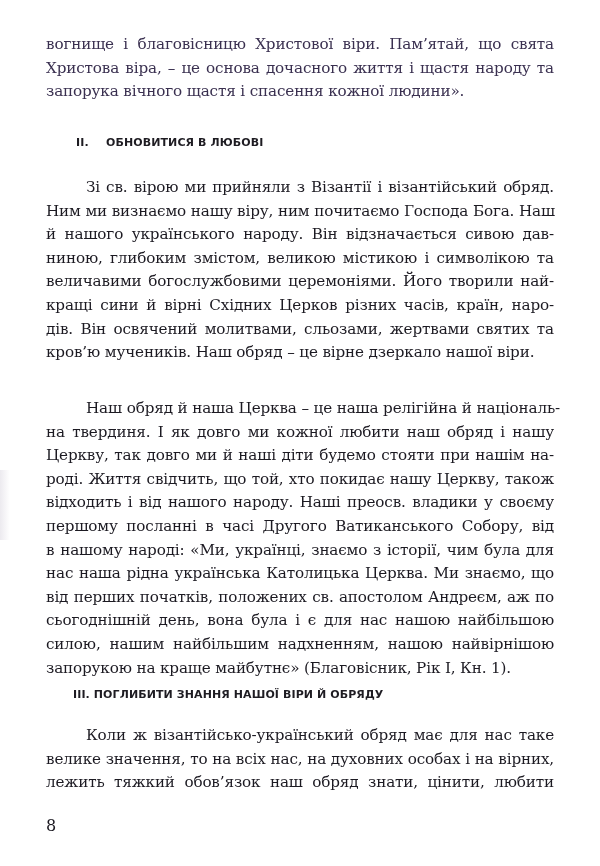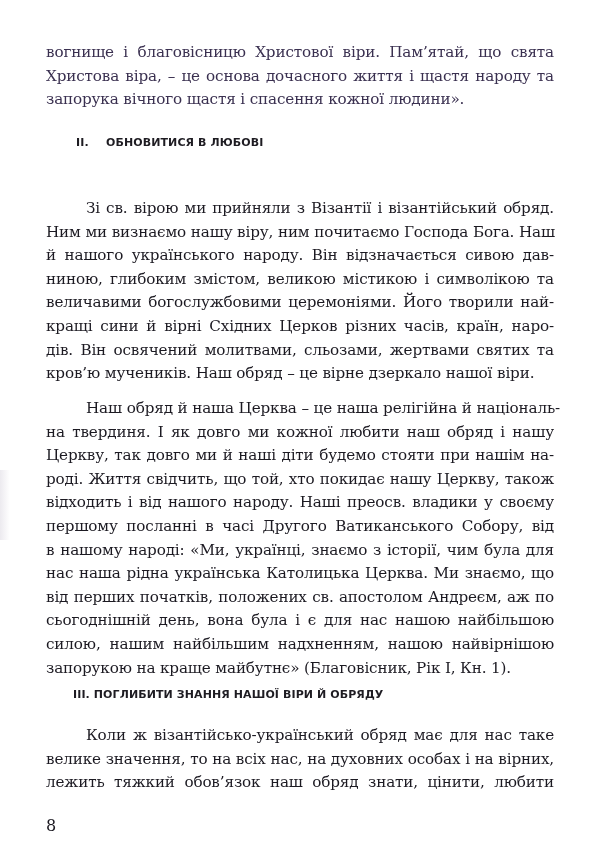--- a/index.html
+++ b/index.html
@@ -66,31 +66,31 @@
       background: linear-gradient(to right, #eceaef, #ffffff);
     }
   </style>
 </head>
 <body>
 
 <div class="page">
 
   <div class="scan-mark"></div>
 
-  <div class="body-text faded" style="top:41px;">
+  <div class="body-text faded" style="top:33px;">
     <span class="line">вогнище і благовісницю Христової віри. Пам’ятай, що свята</span>
     <span class="line">Христова віра, – це основа дочасного життя і щастя народу та</span>
     <span class="line last">запорука вічного щастя і спасення кожної людини».</span>
   </div>
 
   <div class="heading" style="left:76px; top:130px;">
     <span class="num">II.</span><span>ОБНОВИТИСЯ В ЛЮБОВІ</span>
   </div>
 
-  <div class="body-text" style="top:197px;">
+  <div class="body-text" style="top:176px;">
     <span class="line" style="padding-left:40px;">Зі св. вірою ми прийняли з Візантії і візантійський обряд.</span>
     <span class="line">Ним ми визнаємо нашу віру, ним почитаємо Господа Бога. Наш</span>
     <span class="line">й нашого українського народу. Він відзначається сивою дав-</span>
     <span class="line">ниною, глибоким змістом, великою містикою і символікою та</span>
     <span class="line">величавими богослужбовими церемоніями. Його творили най-</span>
     <span class="line">кращі сини й вірні Східних Церков різних часів, країн, наро-</span>
     <span class="line">дів. Він освячений молитвами, сльозами, жертвами святих та</span>
     <span class="line last">кров’ю мучеників. Наш обряд – це вірне дзеркало нашої віри.</span>
   </div>
 

